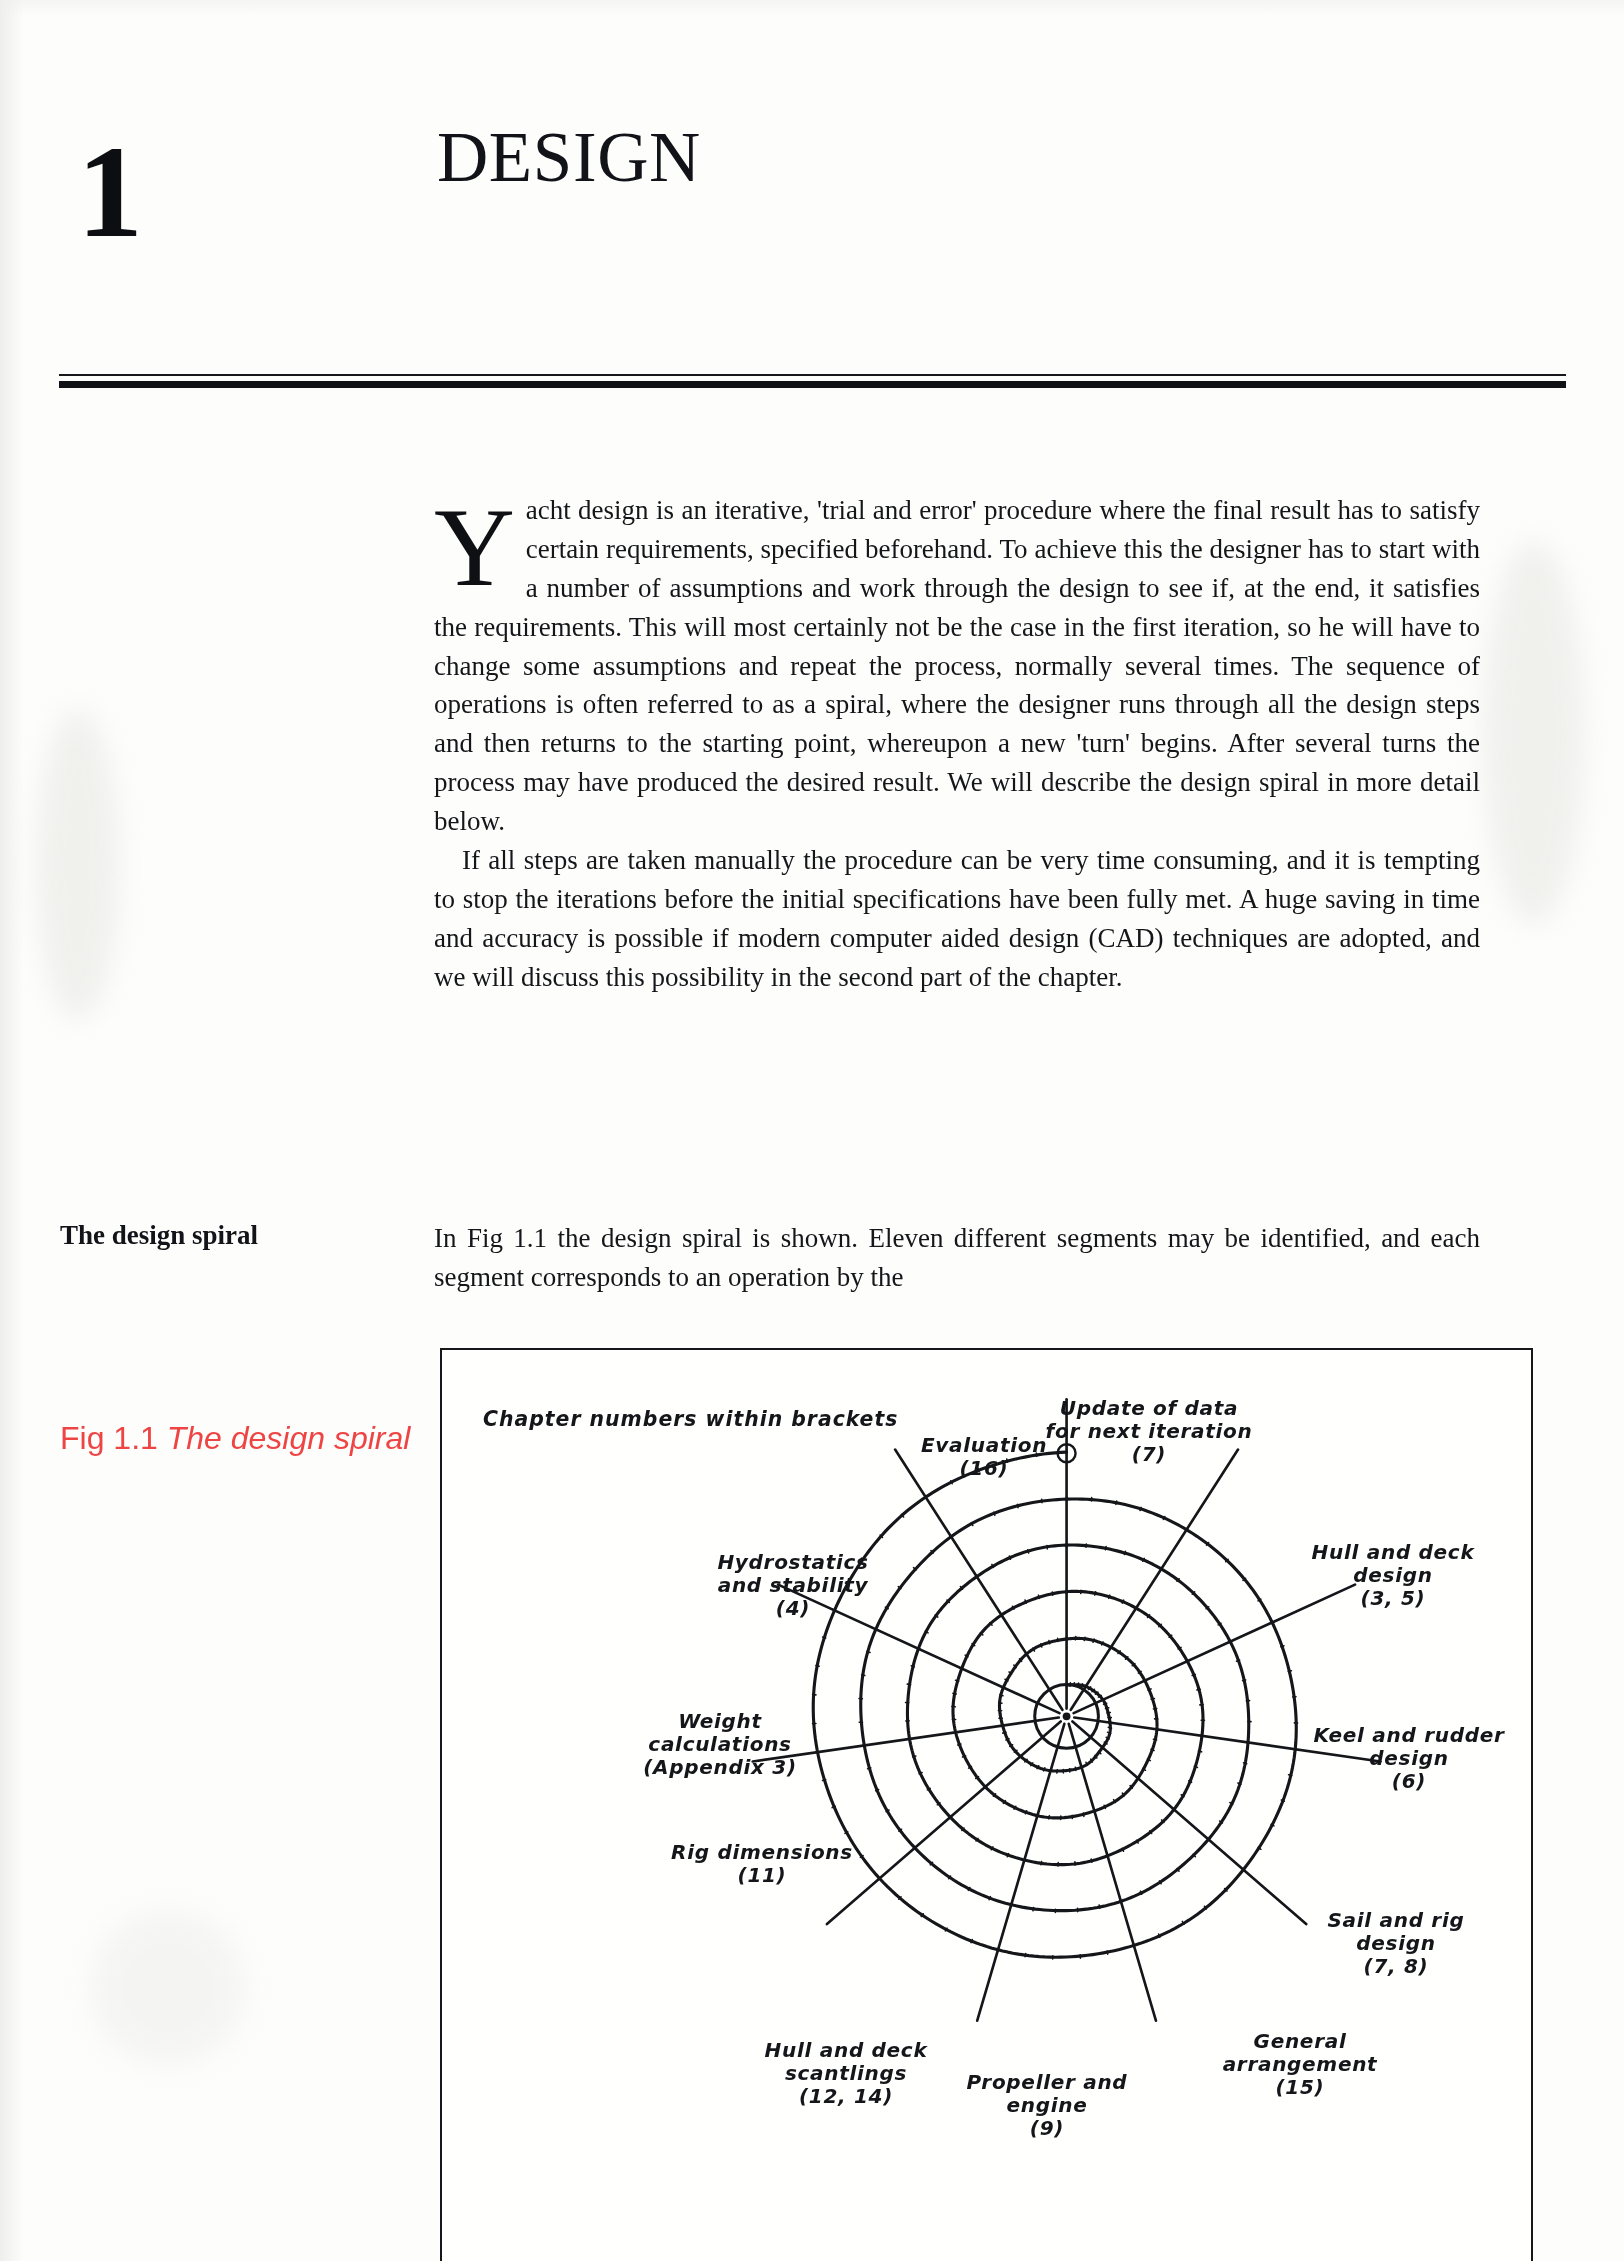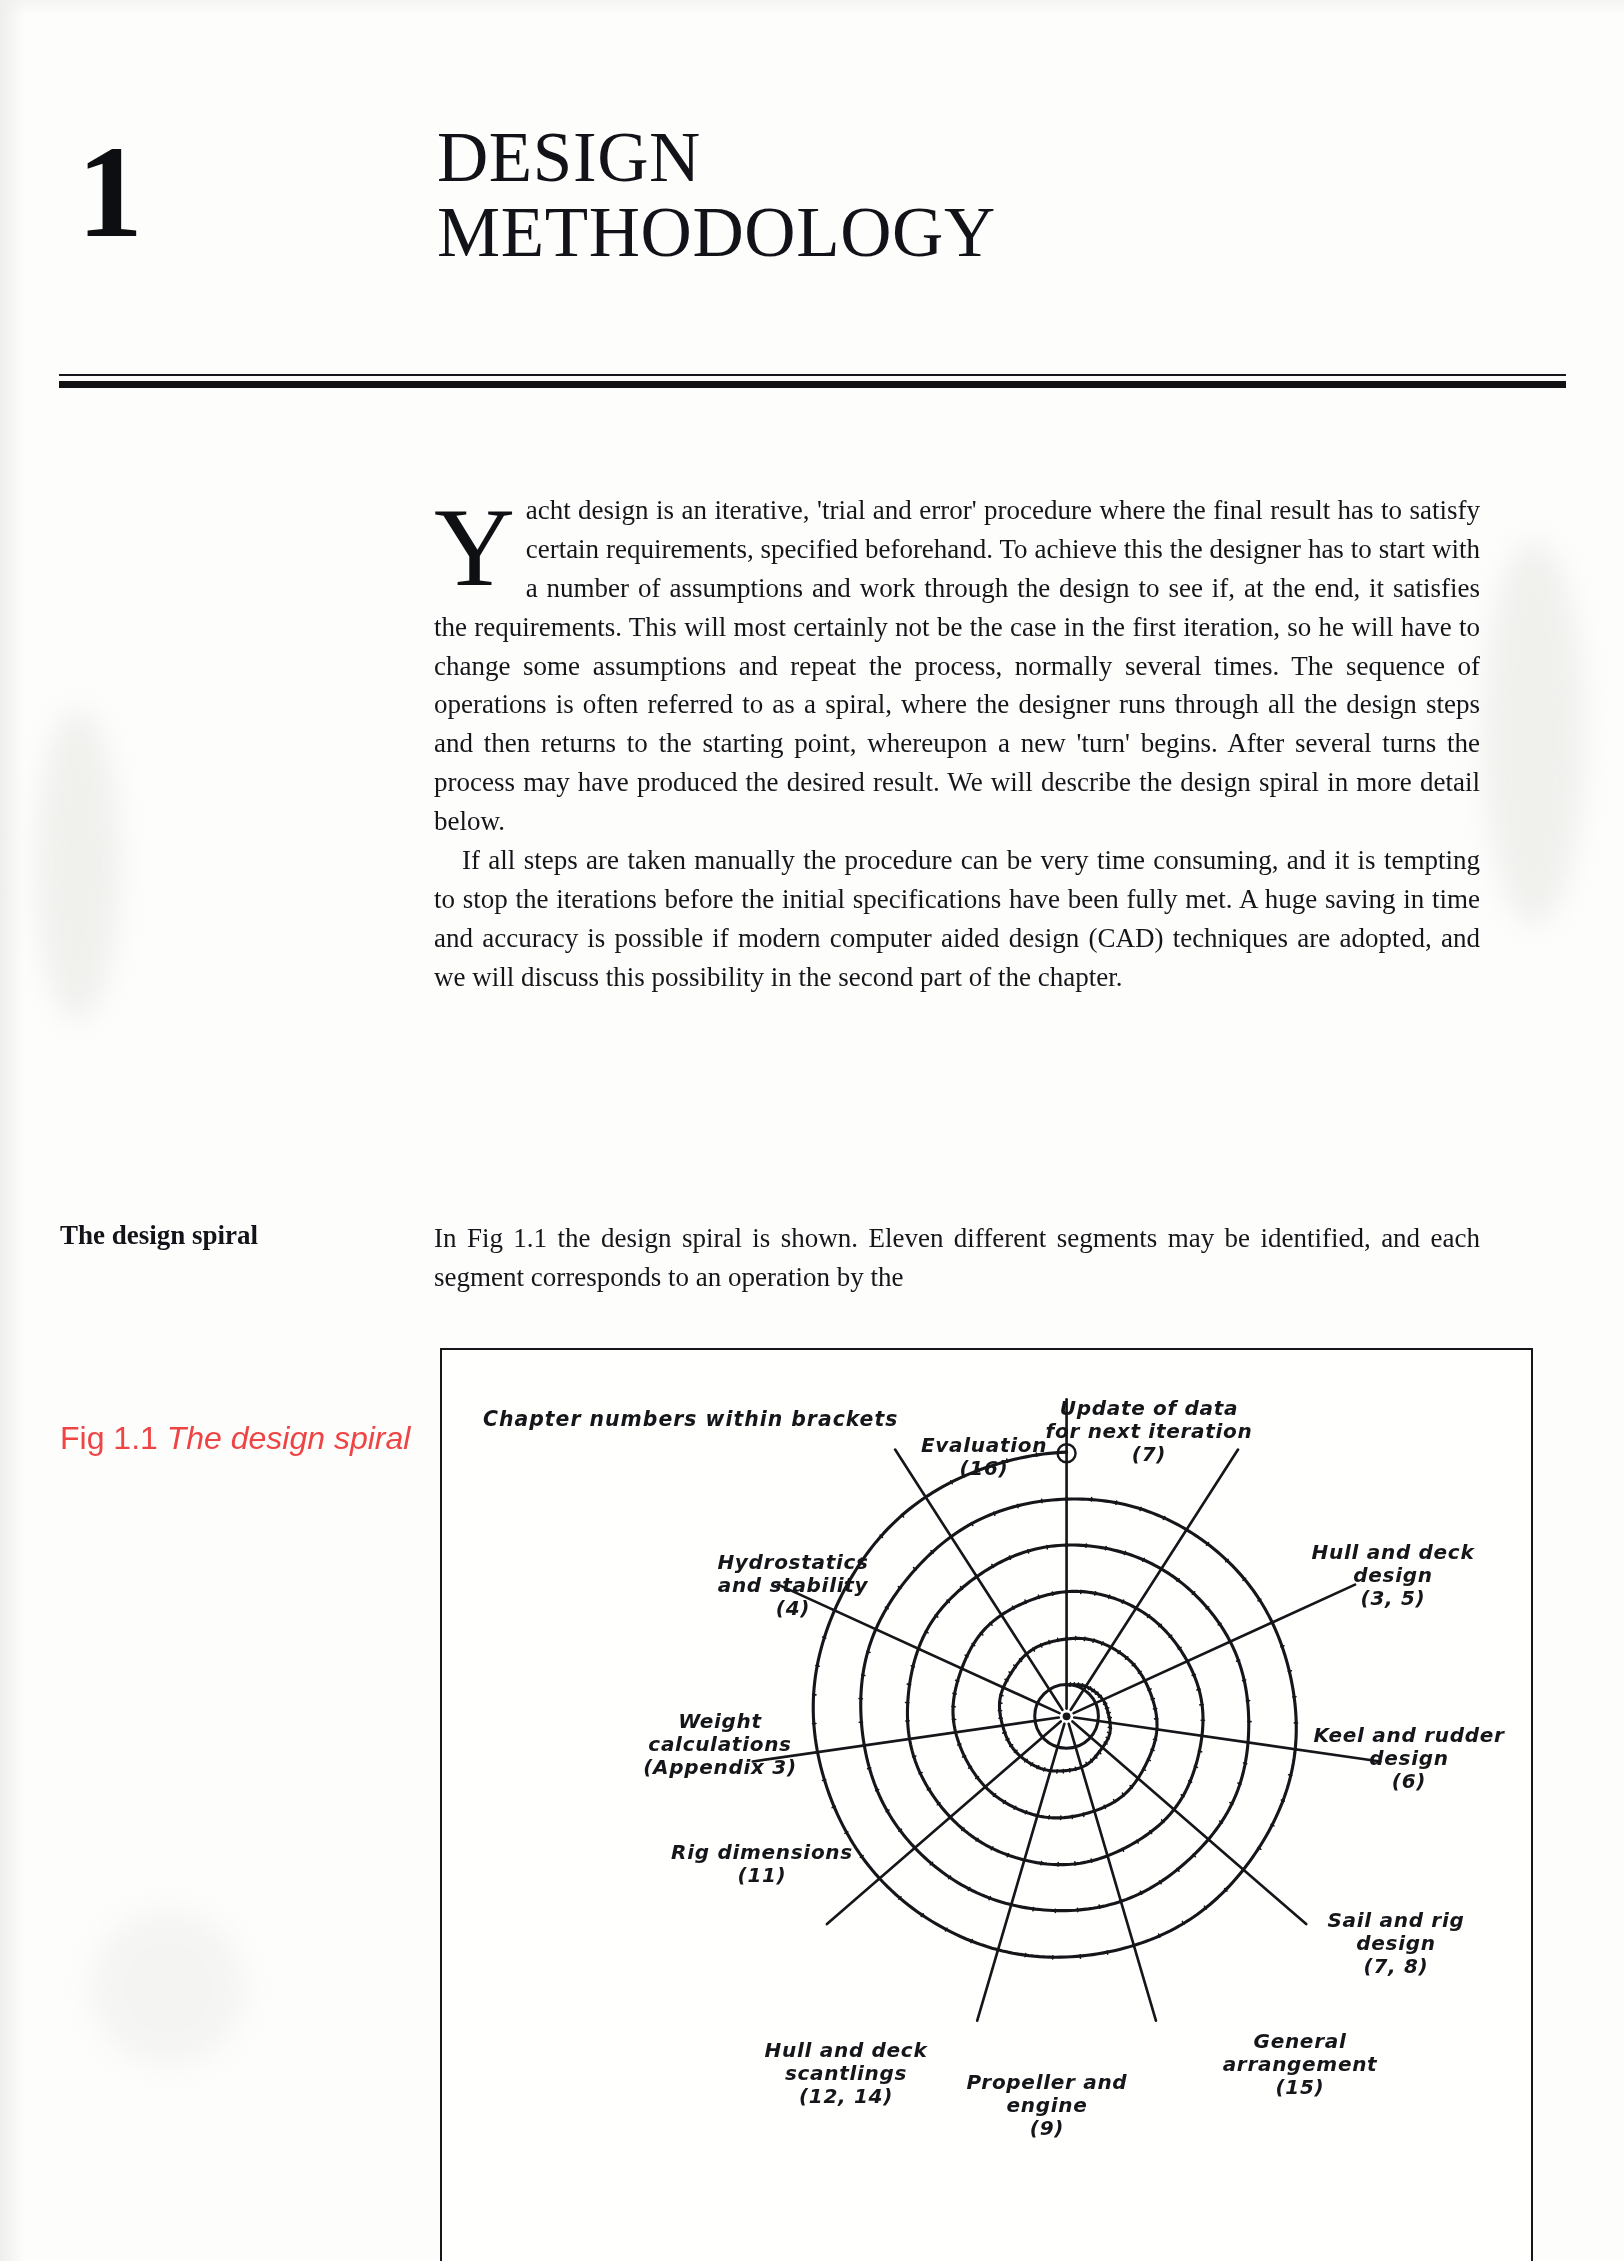--- a/index.html
+++ b/index.html
@@ -202,21 +202,20 @@
 <div class="scan-edge-l"></div>
 <div class="scan-edge-t"></div>
 <div class="scan-smudge" style="left:36px;  top:709px; width:84px; height:312px;"></div>
 <div class="scan-smudge" style="left:1483px;top:541px;  width:102px; height:384px;"></div>
 <div class="scan-smudge" style="left:90px; top:1910px; width:156px; height:156px; opacity:.35;"></div>
 
 <div id="chapter-number">1</div>
 
 <div id="chapter-title">
   <span class="tline">DESIGN</span>
-  <span class="tline">METHODOLOGY</span>
 </div>
 
 <div class="rule-thin"></div>
 <div class="rule-thick"></div>
 
 <div class="body-col">
   <p class="para" id="para-intro"><span id="drop-cap">Y</span><span>acht design is an iterative, 'trial and error' procedure where the final result has to satisfy certain requirements, specified beforehand. To achieve this the designer has to start with a number of assumptions and work through the design to see if, at the end, it satisfies the requirements. This will most certainly not be the case in the first iteration, so he will have to change some assumptions and repeat the process, normally several times. The sequence of operations is often referred to as a spiral, where the designer runs through all the design steps and then returns to the starting point, whereupon a new 'turn' begins. After several turns the process may have produced the desired result. We will describe the design spiral in more detail below.</span></p>
   <p class="para">If all steps are taken manually the procedure can be very time consuming, and it is tempting to stop the iterations before the initial specifications have been fully met. A huge saving in time and accuracy is possible if modern computer aided design (CAD) techniques are adopted, and we will discuss this possibility in the second part of the chapter.</p>
 </div>
 

